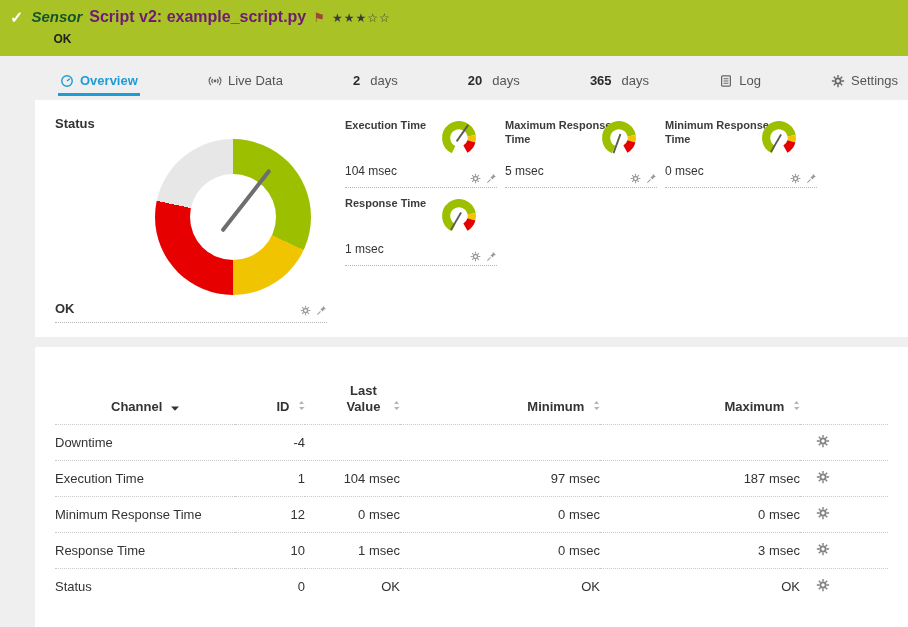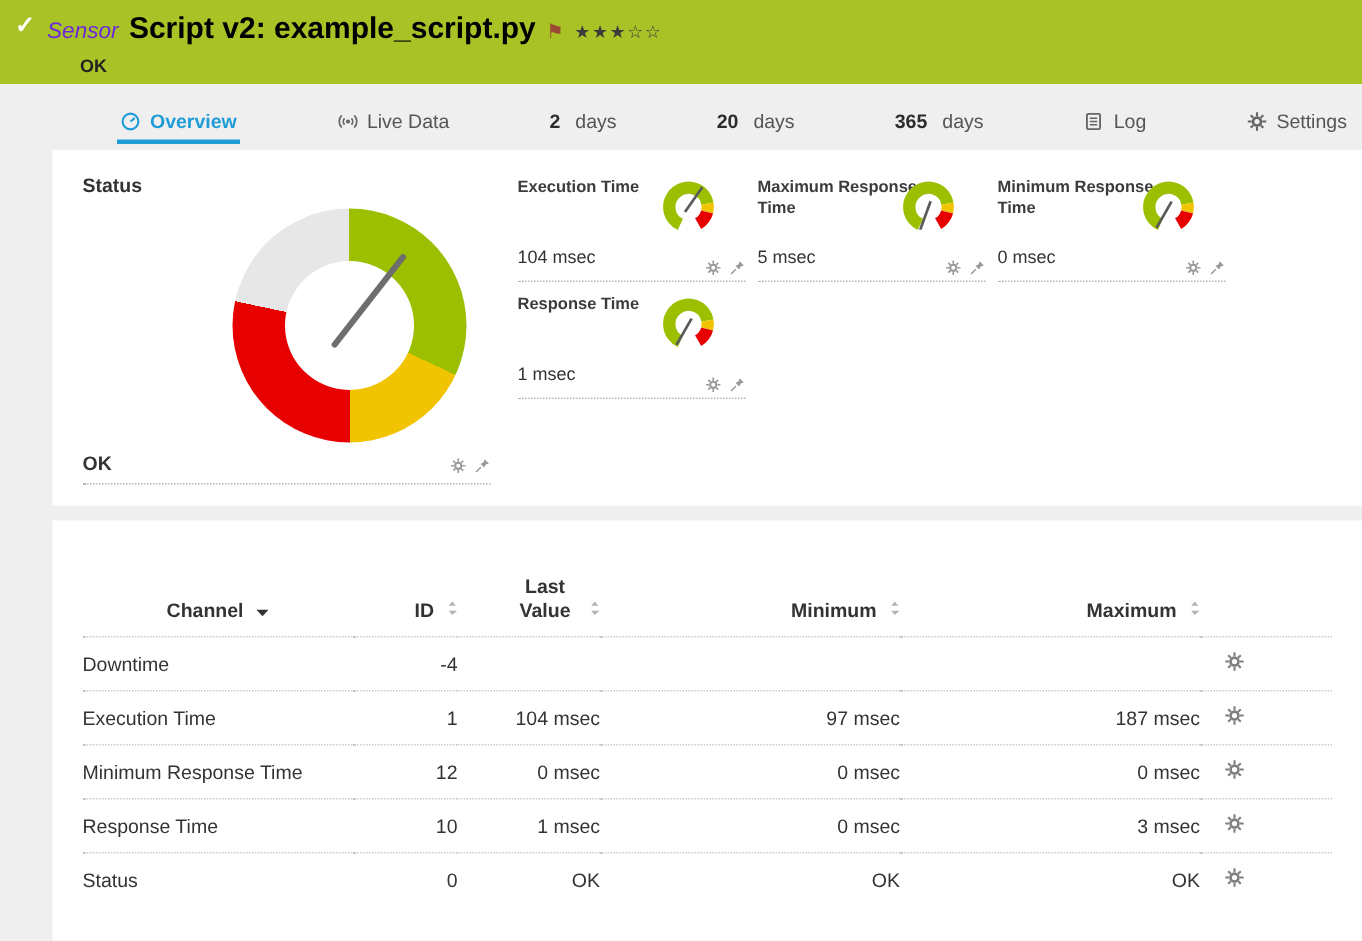--- a/index.html
+++ b/index.html
@@ -3,28 +3,28 @@
 <meta charset="utf-8">
 <style>
   * { margin:0; padding:0; box-sizing:border-box; }
   html,body { width:908px; height:627px; overflow:hidden; }
   body { background:#efefef; font-family:"Liberation Sans", sans-serif; position:relative; }
 
   
   .topbar { background:#a9c327; height:56px; padding:8px 10px 0 10px; display:flex; gap:8px; }
   .check { color:#fff; font-weight:bold; font-size:16px; line-height:1; margin-top:2px; }
   .title-line { display:flex; align-items:baseline; gap:7px; }
-  .kind { color:#6d28d9; font-style:italic; font-size:15px; }
-  .sensor-title { color:#000000; font-weight:bold; font-size:20px; }
+  .kind { color:#14532d; font-style:italic; font-size:15px;font-weight:bold; }
+  .sensor-title { color:#701a75; font-weight:bold; font-size:16px; }
   .flag { color:#9c4a34; font-size:13px; }
   .stars { color:#3b3b3b; font-size:12px; letter-spacing:1px; }
   .topbar-status { color:#222; font-weight:bold; font-size:12px; margin:6px 0 0 22px; }
 
   
-  .tabs { display:flex; align-items:flex-end; justify-content:space-between; padding:12px 8px 0 78px; height:40px; }
+  .tabs { display:flex; align-items:flex-end; justify-content:space-between; padding:12px 8px 0 58px; height:40px; }
   .tab { display:flex; align-items:center; gap:6px; font-size:13px; color:#555; padding:4px 2px 8px 2px; cursor:pointer; white-space:nowrap; }
   .tab svg { width:14px; height:14px; color:#666; flex:none; }
   .tab.active { color:#1e9cd7; border-bottom:3px solid #1e9cd7; font-weight:bold; padding-bottom:5px; }
   .tab.active svg { color:#1e9cd7; }
   .tab .num { font-weight:bold; color:#2c2c2c; }
   .tab .unit { color:#555; margin-left:4px; }
 
   
   .card { background:#fff; margin-left:35px; }
   .card1 { margin-top:4px; height:237px; padding:16px 20px 14px 20px; display:flex; }

